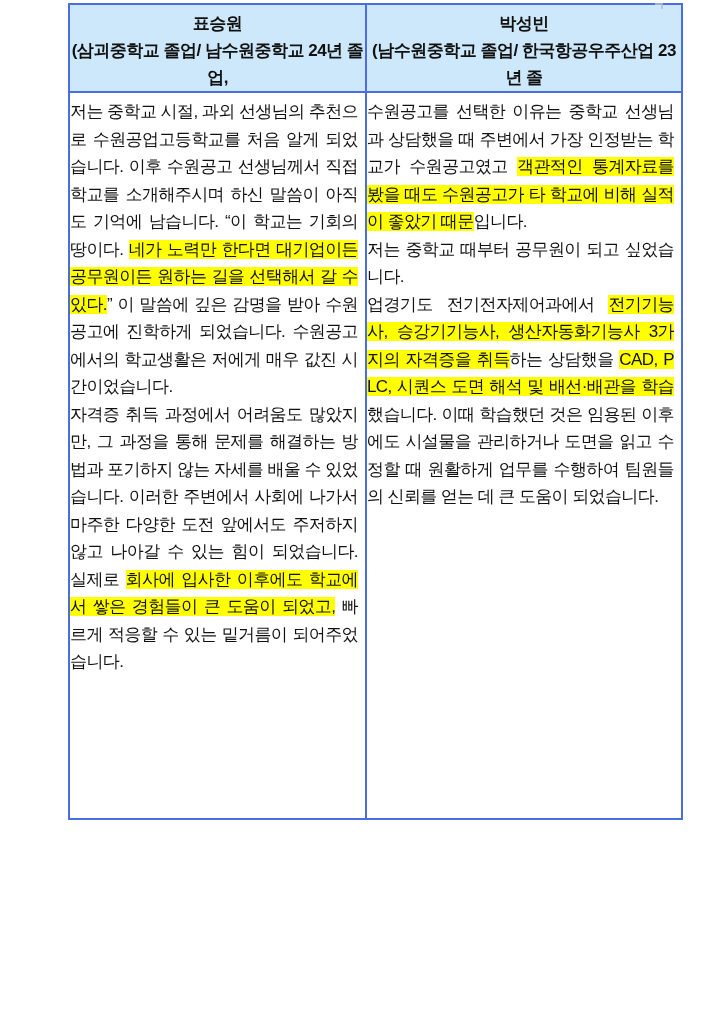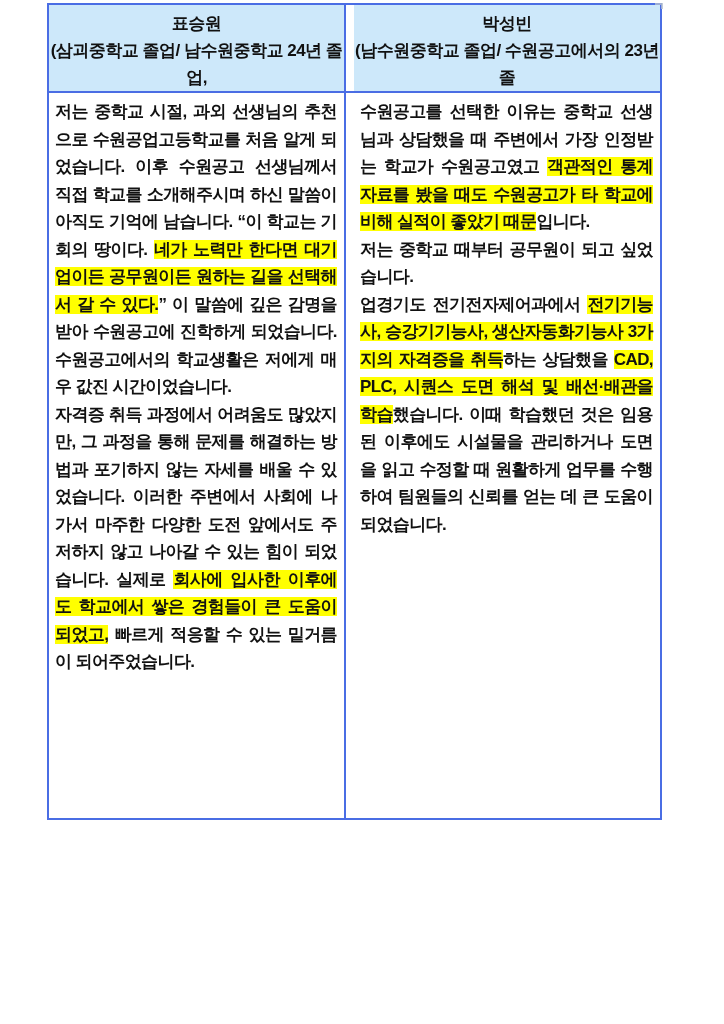--- a/index.html
+++ b/index.html
@@ -10,39 +10,39 @@
   }
   *{box-sizing:border-box;}
   html,body{margin:0;padding:0;}
   body{
     width:724px;height:1024px;background:#ffffff;
     font-family:"Liberation Sans","DejaVu Sans",sans-serif;
     color:var(--text);
   }
   .page{position:relative;width:724px;height:1024px;background:#ffffff;overflow:hidden;}
   .table{
-    position:absolute;left:47px;top:3px;width:615px;
+    position:absolute;left:68px;top:3px;width:615px;
     border:2px solid var(--border);
     display:flex;flex-direction:column;background:#ffffff;
   }
   .row{display:flex;width:100%;}
   .header-row{border-bottom:2px solid var(--border);}
   .cell{min-width:0;}
   .cell-left{width:297px;border-right:2px solid var(--border);}
-  .cell-right{flex:1;margin-left:8px;}
+  .cell-right{flex:1;}
   .header-cell{
     height:86px;background:var(--header-bg);
     text-align:center;font-weight:bold;
     font-size:17px;line-height:27px;letter-spacing:-0.5px;
     padding-top:5px;
   }
   .body-cell{
     height:725px;background:#ffffff;
-    padding:5px 7px 0 6px;
-    font-size:17px;line-height:27.5px;font-weight:700;
+    padding:5px 7px 0 0;
+    font-size:17px;line-height:27.5px;font-weight:400;
     letter-spacing:-0.6px;
   }
   .body-cell p{
     margin:0;text-align:justify;word-break:break-all;
   }
   .hl{background:var(--hl);}
   .handle{
     position:absolute;left:655px;top:3px;width:8px;height:6px;
     border-top:2px solid #b3bfce;border-right:2px solid #b3bfce;
     opacity:.8;
@@ -58,21 +58,21 @@
       <div class="cell cell-left header-cell">
         <div>표승원</div>
         <div>
             <div>(삼괴중학교 졸업/ 남수원중학교 24년 졸업,</div>
             <div>한국항공우주산업(KAI) 취업)</div>
           </div>
       </div>
       <div class="cell cell-right header-cell">
         <div>박성빈</div>
         <div>
-            <div>(남수원중학교 졸업/ 수원공고에서의 23년 졸</div>
+            <div>(남수원중학교 졸업/ 한국항공우주산업 23년 졸</div>
             <div>업경기도 공무원 취업)</div>
           </div>
       </div>
     </div>
 
     <div class="row body-row">
       <div class="cell cell-left body-cell">
           <p><span>저는 중학교 시절, 과외 선생님의 추천으로 수원공업고등학교를 처음 알게 되었습니다. 이후 수원공고 선생님께서 직접 학교를 소개해주시며 하신 말씀이 아직도 기억에 남습니다. “이 학교는 기회의 땅이다. </span><span class="hl">네가 노력만 한다면 대기업이든 공무원이든 원하는 길을 선택해서 갈 수 있다.</span><span>” 이 말씀에 깊은 감명을 받아 수원공고에 진학하게 되었습니다. 수원공고에서의 학교생활은 저에게 매우 값진 시간이었습니다.</span></p>
           <p><span>자격증 취득 과정에서 어려움도 많았지만, 그 과정을 통해 문제를 해결하는 방법과 포기하지 않는 자세를 배울 수 있었습니다. 이러한 주변에서 사회에 나가서 마주한 다양한 도전 앞에서도 주저하지 않고 나아갈 수 있는 힘이 되었습니다. 실제로 </span><span class="hl">회사에 입사한 이후에도 학교에서 쌓은 경험들이 큰 도움이 되었고,</span><span> 빠르게 적응할 수 있는 밑거름이 되어주었습니다.</span></p>
         </div>

